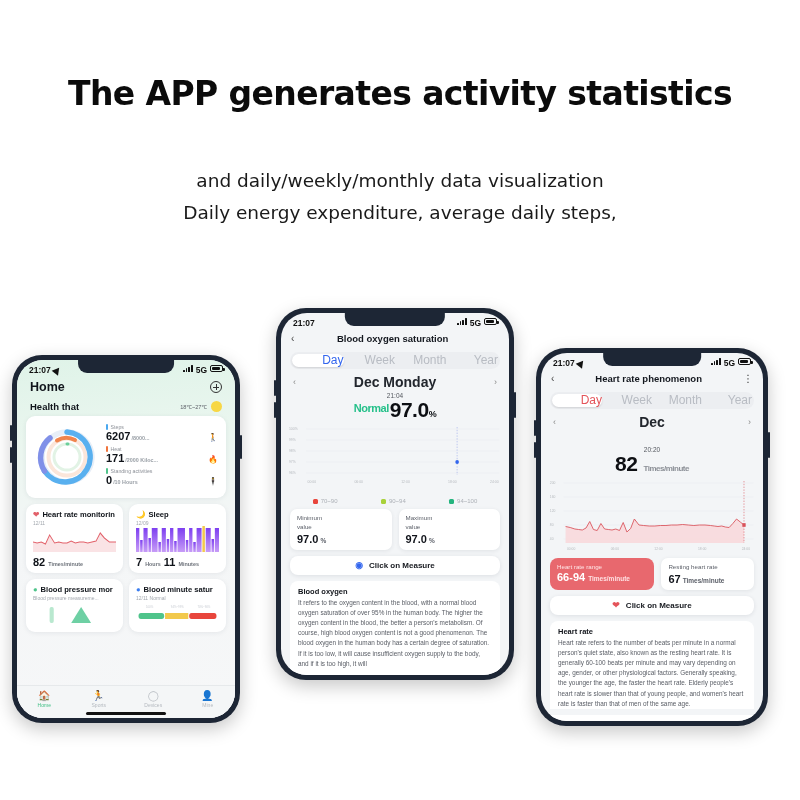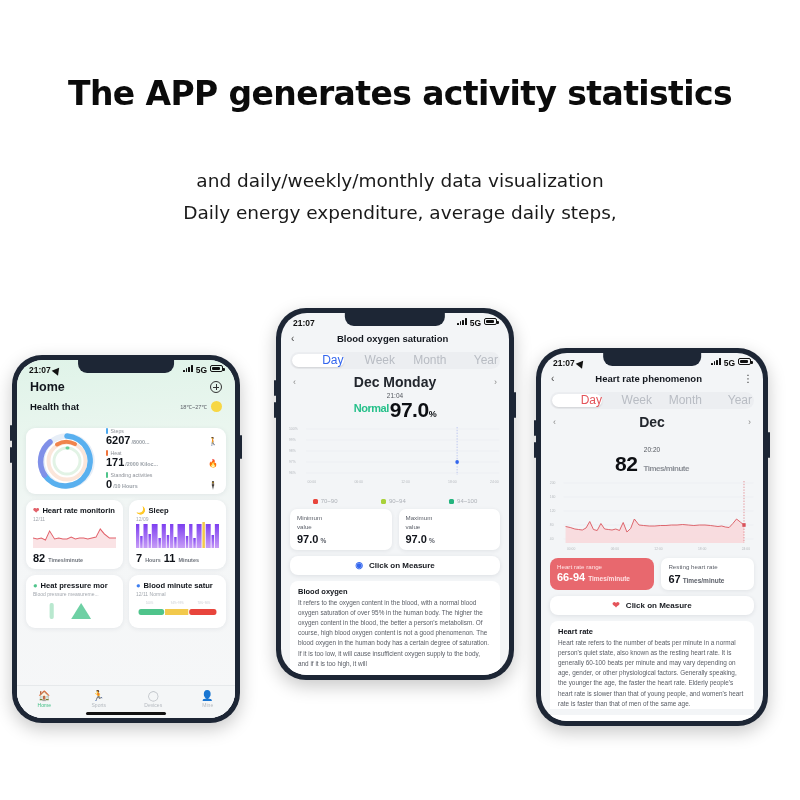--- a/index.html
+++ b/index.html
@@ -141,21 +141,21 @@
   .plus { width:12px;height:12px;border:1.2px solid #333;border-radius:50%;position:relative;}
   .plus::before,.plus::after{content:"";position:absolute;background:#333;}
   .plus::before{left:2.4px;right:2.4px;top:5.1px;height:1.2px;}
   .plus::after{top:2.4px;bottom:2.4px;left:5.1px;width:1.2px;}
   .hdrow { display:flex; align-items:center; justify-content:space-between; padding: 7px 13px 4px;}
   .hdrow .t { font-size:9.5px; font-weight:700; color:#11151c; }
   .hdrow .w { display:flex; align-items:center; gap:4px; font-size:5.6px; color:#5f636b;}
   .sun { width:11px;height:11px;border-radius:50%;background:#f7d745; }
 
   .card { background:#fff; border-radius:9px; margin: 0 9px 6px; box-shadow: 0 1px 5px rgba(30,40,60,.08); }
-  .ringcard { display:flex; padding:0 8px; align-items:center;margin-top:12px; }
+  .ringcard { display:flex; padding:8px 8px; align-items:center; }
   .ringcard .stats { flex:1; padding-left:6px; }
   .srow { margin-bottom: 4px; }
   .srow .k { font-size:5.2px; color:#8d9198; display:flex; align-items:center; gap:3px;}
   .srow .k i { width:1.6px; height:6px; border-radius:1px; display:inline-block;}
   .srow .v { font-size:11px; font-weight:800; color:#0f1319; display:flex; align-items:baseline; }
   .srow .v em { font-style:normal; font-size:5.4px; font-weight:600; color:#9aa0a7; margin-left:1px;}
   .srow .ic { float:right; font-size:8px; margin-top:-11px;}
 
   .sportscard { position:relative; overflow:hidden; padding:8px 9px 13px; background: linear-gradient(100deg,#ffffff 36%, #d8f2e4 100%);}
   .sportscard h5 { font-size:8px; color:#10141a; }
@@ -344,21 +344,21 @@
               <span>11</span>
               <em>Minutes</em>
             </div>
           </div>
         </div>
 
         <div class="grid2">
           <div class="gcard">
             <div class="th">
               <span style="color:#4fc48b">●</span>
-              <span>Heat pressure mor</span>
+              <span>Blood pressure mor</span>
             </div>
             <div class="dt">Blood pressure measureme...</div>
             <svg width="100%" height="22" viewBox="0 0 100 22" preserveAspectRatio="none">
               <rect x="20" y="6" width="5" height="16" rx="2" fill="#b9e8cf"></rect>
               <path d="M46,22 L58,6 L70,22 Z" fill="#6ed0a4"></path>
             </svg>
           </div>
           <div class="gcard">
             <div class="th">
               <span style="color:#3c7ef0">●</span>

